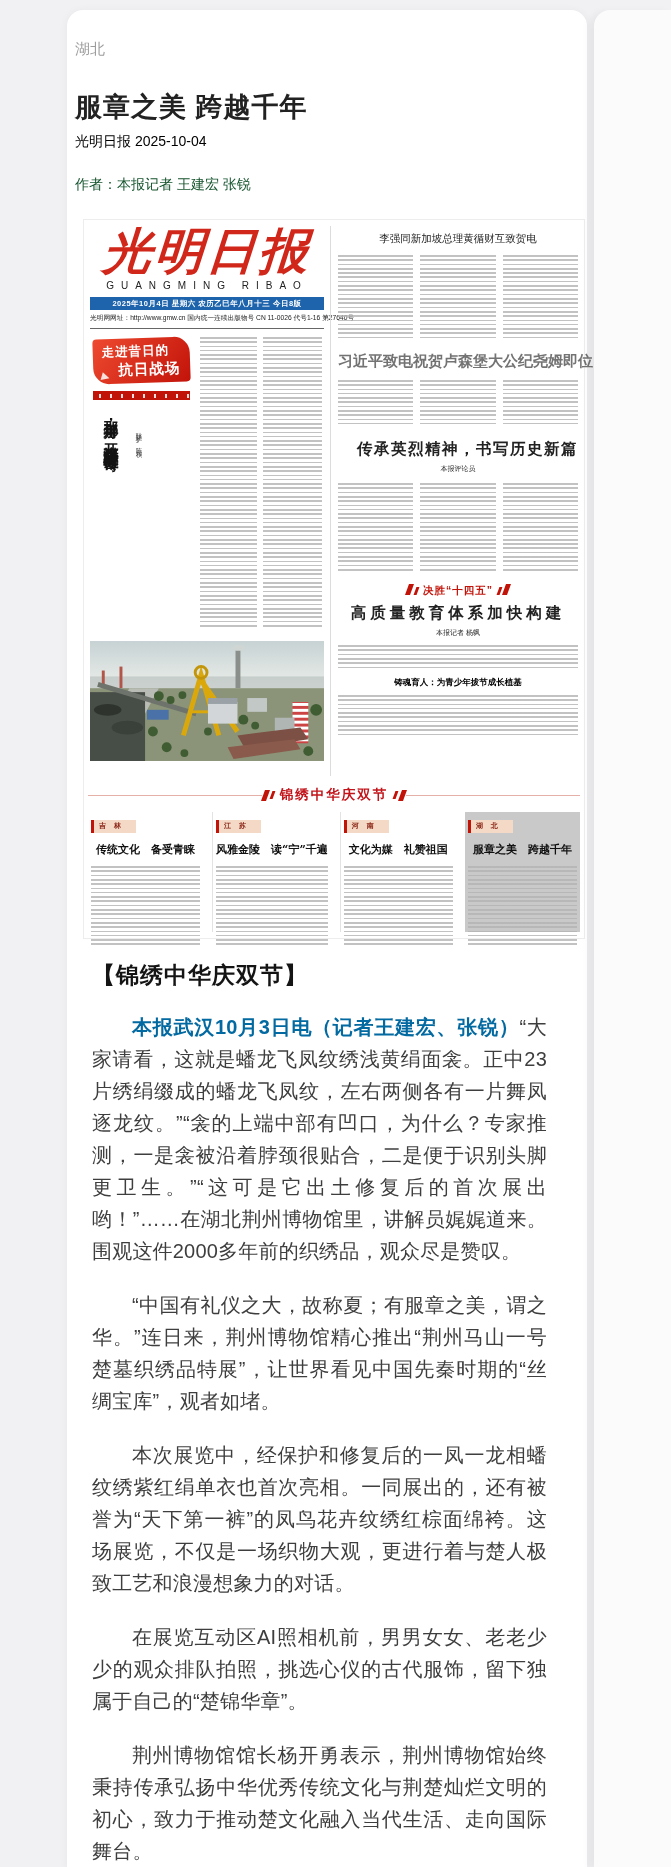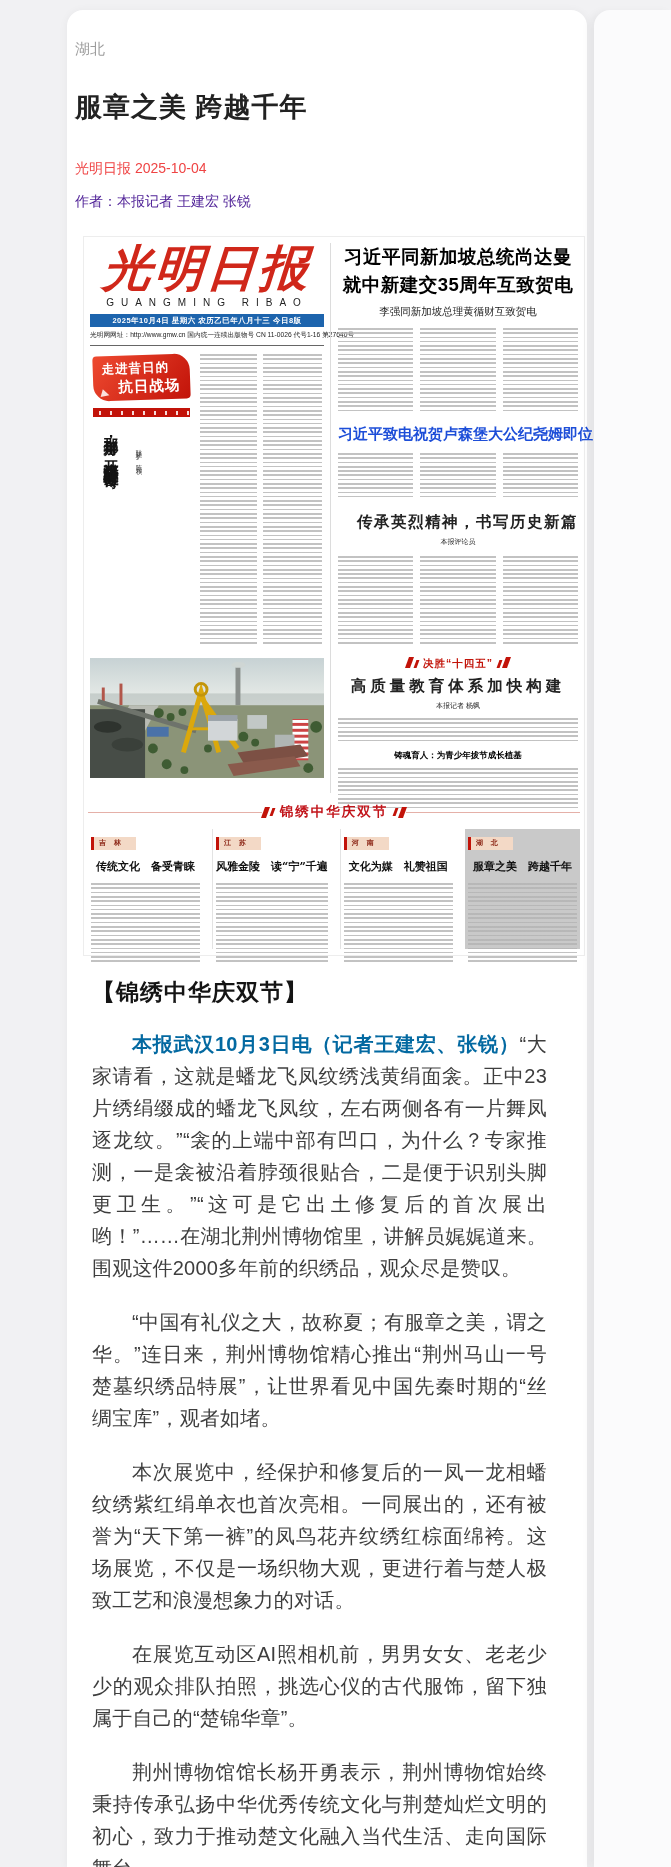--- a/index.html
+++ b/index.html
@@ -16,22 +16,22 @@
   }
   .sliver{
     position:absolute;left:594px;top:10px;width:77px;height:1857px;
     background:#fbfbfc;border-radius:16px 0 0 0;
     box-shadow:-5px 2px 8px rgba(0,0,0,.05);
   }
   
   .header{padding:30px 12px 0 8px;}
   .category{font-size:15px;color:#9c9c9c;}
   .title{font-size:27px;font-weight:700;color:#222;margin:30px 0 0 0;letter-spacing:1px;}
-  .meta{font-size:14px;color:#ef4444;margin-top:35px;}
-  .author{font-size:14px;color:#4c1d95;margin-top:15px;}
+  .meta{font-size:14px;color:#000000;margin-top:8px;}
+  .author{font-size:14px;color:#14532d;margin-top:25px;}
   
   .paper{
     margin:26px 0 0 17px;width:500px;height:718px;position:relative;
     background:#fff;outline:1px solid #ededed;color:#222;
   }
   .leftcol{position:absolute;left:6px;top:4px;width:234px;}
   .masthead{text-align:center;}
   .mhz{
     font-family:"DejaVu Serif",serif;font-style:italic;font-weight:900;
     color:#d0271a;font-size:49px;line-height:54px;letter-spacing:3px;white-space:nowrap;
@@ -75,21 +75,21 @@
   .ls-noise-a{position:absolute;left:110px;top:2px;width:57px;height:292px;}
   .ls-noise-b{position:absolute;left:173px;top:2px;width:59px;height:292px;}
   .photo{margin-top:8px;width:234px;height:120px;display:block;}
   .colrule{position:absolute;left:246px;top:6px;height:550px;width:1px;background:#dcdcdc;}
   .rightcol{position:absolute;left:254px;top:6px;width:240px;}
   .lead-hl{font-size:18.5px;font-weight:900;text-align:center;line-height:1.5;color:#000;letter-spacing:.5px;white-space:nowrap;}
   .lead-sub{font-size:10.5px;font-weight:400;text-align:center;margin-top:6px;white-space:nowrap;}
   .noise{background:repeating-linear-gradient(180deg,#b3b3b3 0 1.6px,transparent 1.6px 4.3px);opacity:.8;}
   .cols3{display:flex;gap:7px;margin-top:9px;}
   .cols3 > div{flex:1;}
-  .story2-hl{font-size:15px;font-weight:900;text-align:center;margin-top:13px;white-space:nowrap;color:#1d4ed8;}
+  .story2-hl{font-size:15px;font-weight:900;text-align:center;margin-top:13px;white-space:nowrap;color:#737373;}
   .story3-hl{font-family:"DejaVu Serif",serif;font-size:15.5px;font-weight:700;letter-spacing:1.5px;text-align:right;margin-top:15px;white-space:nowrap;}
   .small-by{font-size:7px;text-align:center;margin-top:4px;color:#222;}
   .s4label{margin-top:13px;text-align:center;color:#c21309;font-weight:800;font-size:10.5px;letter-spacing:1px;}
   .rmark{display:inline-block;width:5px;height:11px;background:#c21309;transform:skewX(-20deg);margin:0 1.5px;vertical-align:-1px;}
   .rmark.sm{width:3px;height:8px;}
   .s4hl{font-family:"DejaVu Serif",serif;font-size:15.5px;font-weight:700;letter-spacing:4px;text-align:center;margin-top:5px;white-space:nowrap;}
   .s4sub{font-size:8.5px;font-weight:800;text-align:center;margin-top:6px;color:#000;}
   .banner-row{position:absolute;left:4px;right:4px;top:566px;display:flex;align-items:center;}
   .banner-row .line{flex:1;border-top:1px solid #e5b0a8;}
   .banner-text{color:#c2151b;font-weight:900;font-size:13.5px;letter-spacing:2px;margin:0 4px;white-space:nowrap;}
@@ -204,24 +204,20 @@
             <circle cx="64" cy="92" r="5"></circle>
           <circle cx="78" cy="108" r="5"></circle>
             <circle cx="96" cy="114" r="4"></circle>
         </g>
       </svg>
     </div>
 
     <div class="colrule"></div>
 
     <div class="rightcol">
-      <div class="lead-hl">
-        <div>习近平同新加坡总统尚达曼</div>
-        <div>就中新建交35周年互致贺电</div>
-      </div>
       <div class="lead-sub">李强同新加坡总理黄循财互致贺电</div>
       <div class="cols3">
         <div class="noise" style="height:84px"></div>
         <div class="noise" style="height:84px"></div>
         <div class="noise" style="height:84px"></div>
       </div>
       <div class="story2-hl">习近平致电祝贺卢森堡大公纪尧姆即位</div>
       <div class="cols3">
         <div class="noise" style="height:44px"></div>
         <div class="noise" style="height:44px"></div>

